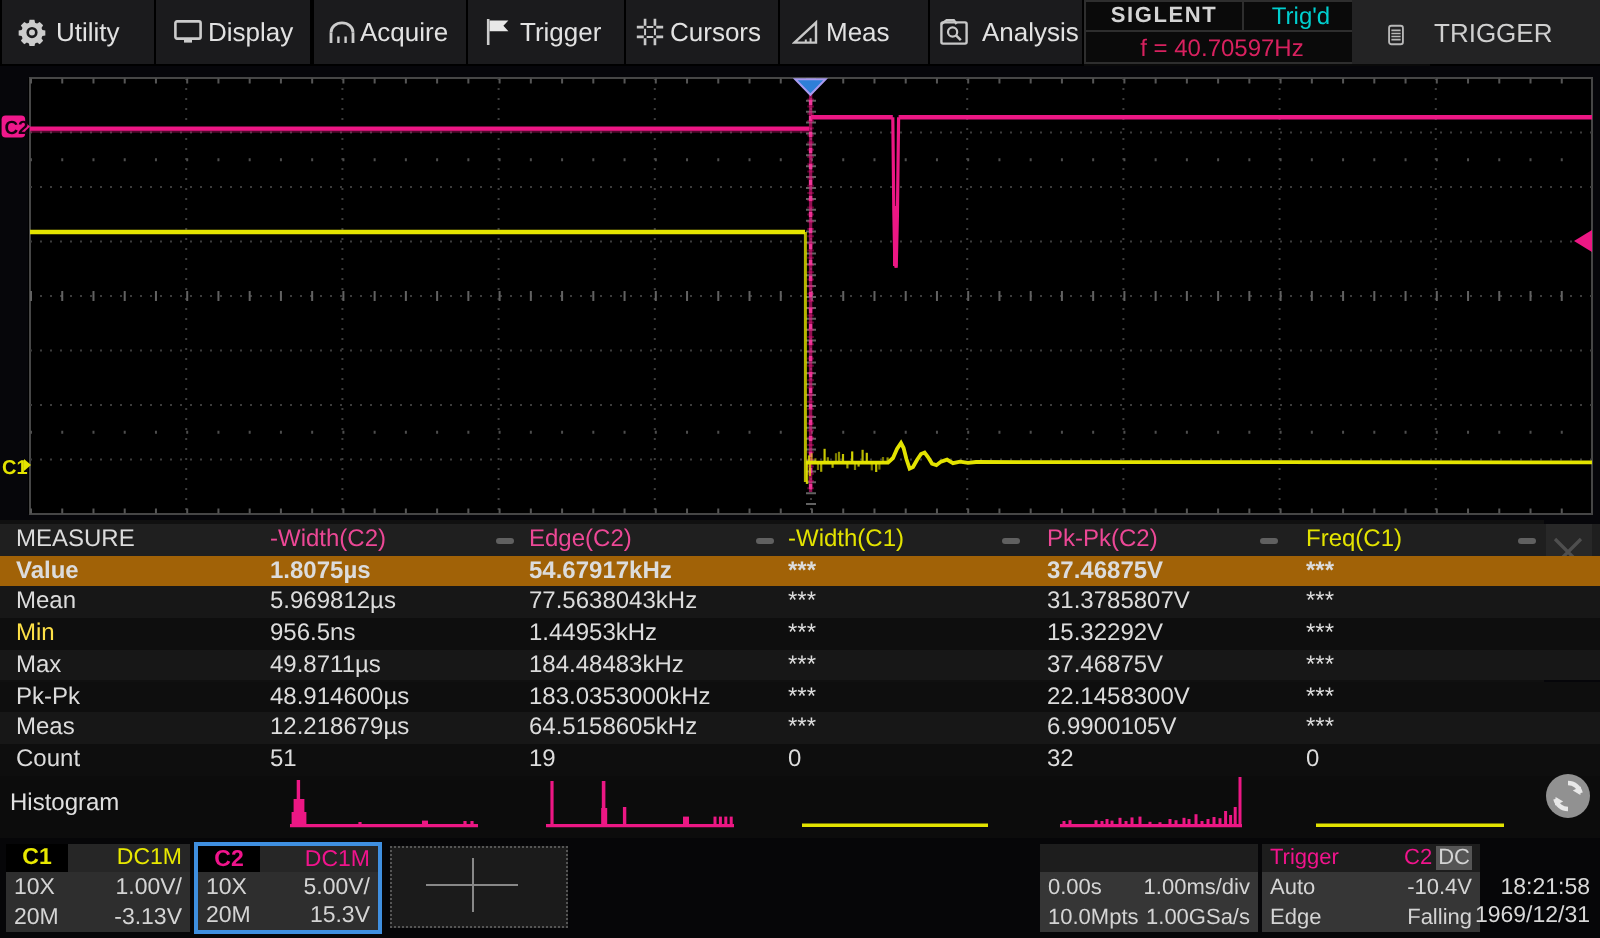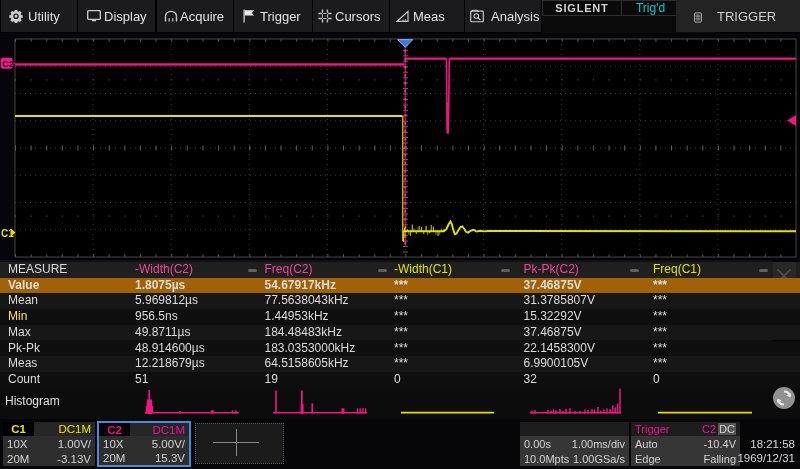--- a/index.html
+++ b/index.html
@@ -90,20 +90,24 @@
   </div>
 
   <div class="abs" style="left:542px;top:0;width:138px;height:33px;background:#0a0a0a;padding-left:35px;">
     <div class="abs" style="left:0;top:0;width:80px;height:16px;border:1px solid #2e2e2e;box-sizing:border-box;
       display:flex;align-items:center;justify-content:center;">
       <span style="color:#d4d4d4;font-weight:bold;font-size:11px;letter-spacing:0.8px;">SIGLENT</span>
     </div>
     <div class="abs" style="left:79px;top:0;width:59px;height:16px;border:1px solid #2e2e2e;box-sizing:border-box;
       display:flex;align-items:center;justify-content:center;">
       <span style="color:#00cfcf;font-size:12px;">Trig'd</span>
+    </div>
+    <div class="abs" style="left:0;top:15px;width:138px;height:17px;border:1px solid #2e2e2e;box-sizing:border-box;
+      display:flex;align-items:center;justify-content:center;">
+      <span style="color:#d8215f;font-size:12px;">f = 40.70597Hz</span>
     </div>
   </div>
 
   <div class="abs" style="left:676px;top:0;width:124px;height:32px;background:#232324;">
     <svg style="position:absolute;left:17px;top:11px;" width="10" height="13" viewBox="0 0 13 14">
       <rect x="2" y="1" width="9" height="12" rx="1.5" fill="none" stroke="#b8b8b8" stroke-width="1.2"></rect>
       <path d="M3.5 4h6 M3.5 6h6 M3.5 8h6 M3.5 10h6" stroke="#b8b8b8" stroke-width="1"></path>
     </svg>
     <span style="position:absolute;left:41px;top:9px;color:#cfcfcf;font-size:13px;">TRIGGER</span>
   </div>
@@ -229,21 +233,21 @@
     <path d="M784 391.5 a6.5 6.5 0 0 1 6.3 5" fill="none" stroke="#e8e8e8" stroke-width="2.2"></path>
     <path d="M784 404.5 a6.5 6.5 0 0 1 -6.3 -5" fill="none" stroke="#e8e8e8" stroke-width="2.2"></path>
     <path d="M790.5 393.2 l-0.3 4.3 l-3.8 -2.2 z" fill="#e8e8e8"></path>
     <path d="M777.5 402.8 l0.3 -4.3 l3.8 2.2 z" fill="#e8e8e8"></path>
   </svg>
 
   <div id="measure">
       <div class="mrow" style="top:2.0px;background:#1f1f1f;">
         <span class="mc" style="left:8px;color:#dcdcdc;">MEASURE</span>
         <span class="mc" style="left:135px;color:#ec4896;">-Width(C2)</span>
-        <span class="mc" style="left:264.5px;color:#ec4896;">Freq(C2)</span>
+        <span class="mc" style="left:264.5px;color:#ec4896;">Edge(C2)</span>
         <span class="mc" style="left:394px;color:#e3e300;">-Width(C1)</span>
         <span class="mc" style="left:523.5px;color:#ec4896;">Pk-Pk(C2)</span>
         <span class="mc" style="left:653px;color:#e3e300;">Freq(C1)</span>
         <span class="mc" style="left:248px;top:7px;width:9px;height:2.5px;border-radius:1.5px;background:#606060;"></span>
         <span class="mc" style="left:377.5px;top:7px;width:9px;height:2.5px;border-radius:1.5px;background:#606060;"></span>
         <span class="mc" style="left:500.5px;top:7px;width:9px;height:2.5px;border-radius:1.5px;background:#606060;"></span>
         <span class="mc" style="left:630px;top:7px;width:9px;height:2.5px;border-radius:1.5px;background:#606060;"></span>
         <span class="mc" style="left:759px;top:7px;width:9px;height:2.5px;border-radius:1.5px;background:#606060;"></span>
         <span class="mc" style="left:773px;top:0px;width:23px;height:25px;background:#282828;"></span>
         <svg class="mc" style="left:776px;top:6px;" width="16" height="16" viewBox="0 0 16 16">

